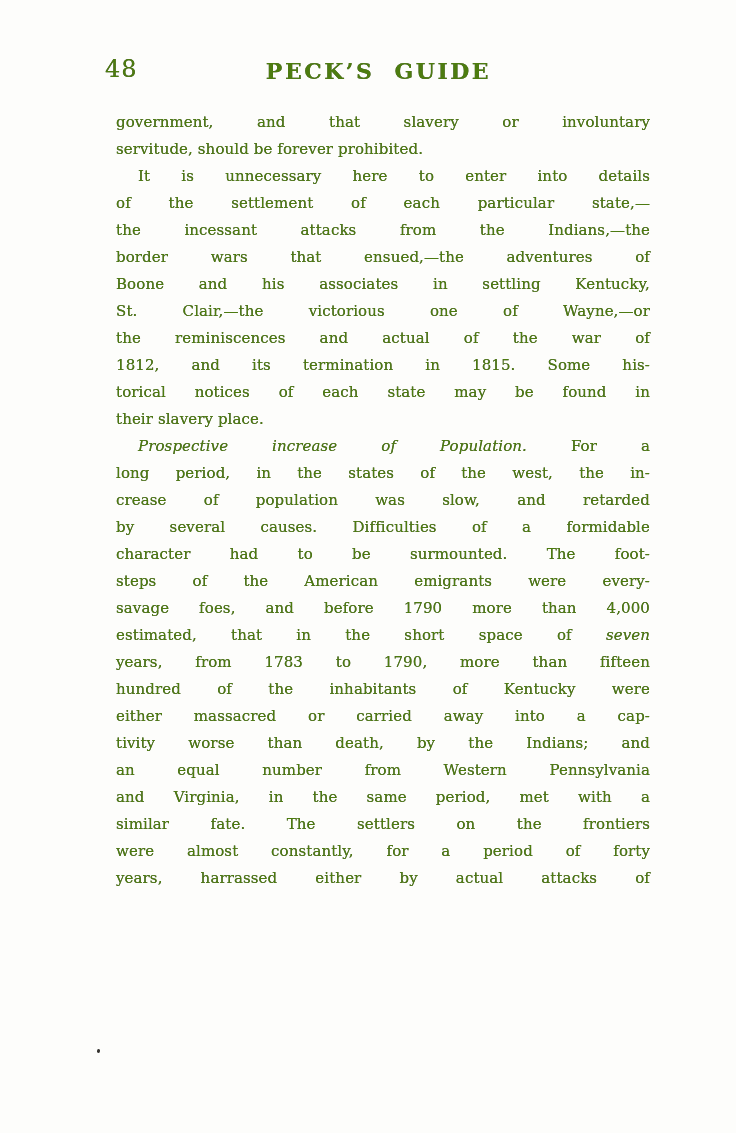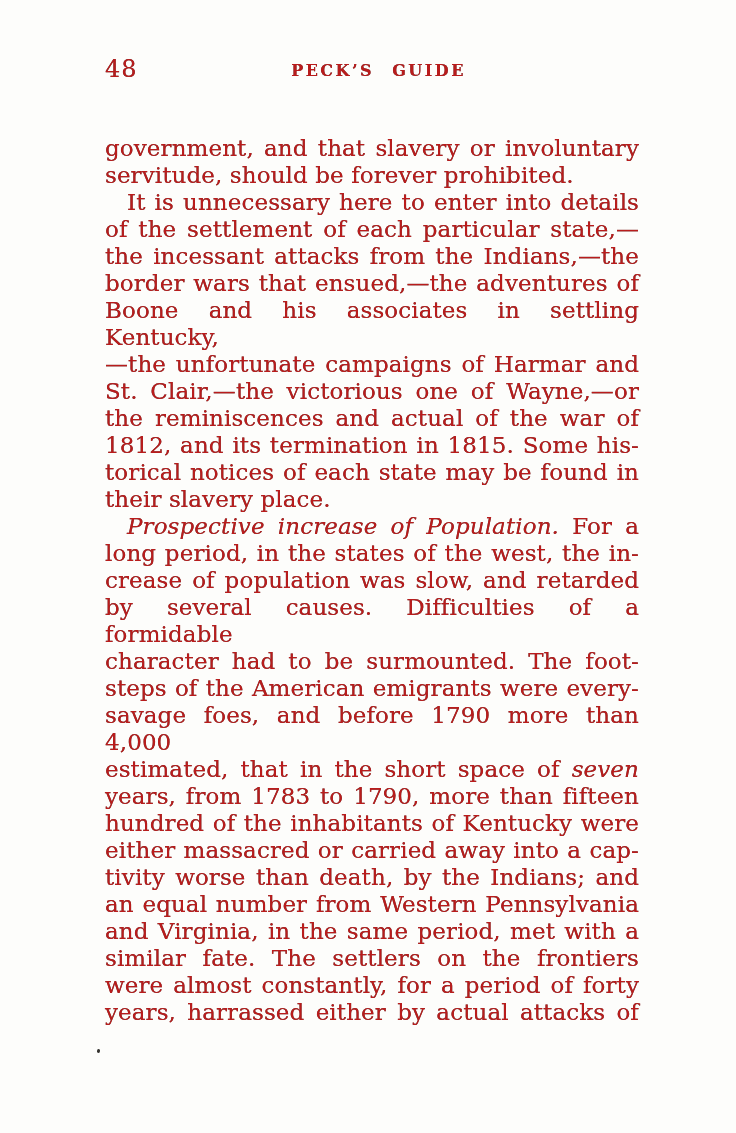--- a/index.html
+++ b/index.html
@@ -6,21 +6,21 @@
     margin: 0;
     padding: 0;
     background: #fdfdfb;
   }
   .page {
     position: relative;
     width: 736px;
     height: 1133px;
     background: #fdfdfb;
     font-family: "DejaVu Serif", "Liberation Serif", serif;
-    color: #b91c1c;
+    color: #4d7c0f;
     overflow: hidden;
   }
   .running-head {
     position: absolute;
     top: 56px;
     left: 105px;
     width: 534px;
     height: 28px;
   }
   .page-number {
@@ -31,37 +31,36 @@
     line-height: 26px;
     letter-spacing: 1px;
     text-shadow: 0 0 0.6px rgba(20,20,18,0.75);
   }
   .running-title {
     position: absolute;
     left: 13px;
     right: 0;
     top: 5px;
     text-align: center;
-    font-size: 16px;
+    font-size: 22px;
     line-height: 20px;
     font-weight: bold;
     letter-spacing: 2.5px;
     word-spacing: 10px;
     text-shadow: 0 0 0.5px rgba(20,20,18,0.7);
   }
   .text-block {
     position: absolute;
-    left: 105px;
+    left: 116px;
     top: 109px;
     width: 534px;
-    font-size: 23px;
+    font-size: 15px;
     line-height: 27px;
     letter-spacing: 0.1px;
     text-shadow: 0 0 0.55px rgba(23,22,20,0.72);
-    margin-top: 26px;
   }
   .line {
     text-align: justify;
     white-space: nowrap; 
   }
   .line.just {
     white-space: normal;
     text-align-last: justify;
   }
   .line.indent {
@@ -91,21 +90,20 @@
   </div>
 
   <div class="text-block">
       <div class="line just"><span>government, and that slavery or involuntary</span></div>
       <div class="line"><span>servitude, should be forever prohibited.</span></div>
       <div class="line just indent"><span>It is unnecessary here to enter into details</span></div>
       <div class="line just"><span>of the settlement of each particular state,—</span></div>
       <div class="line just"><span>the incessant attacks from the Indians,—the</span></div>
       <div class="line just"><span>border wars that ensued,—the adventures of</span></div>
       <div class="line just"><span>Boone and his associates in settling Kentucky,</span></div>
-      <div class="line just"><span>—the unfortunate campaigns of Harmar and</span></div>
       <div class="line just"><span>St. Clair,—the victorious one of Wayne,—or</span></div>
       <div class="line just"><span>the reminiscences and actual of the war of</span></div>
       <div class="line just"><span>1812, and its termination in 1815.  Some his-</span></div>
       <div class="line just"><span>torical notices of each state may be found in</span></div>
       <div class="line"><span>their slavery place.</span></div>
       <div class="line just indent"><span class="it">Prospective increase of Population.</span><span> For a</span></div>
       <div class="line just"><span>long period, in the states of the west, the in-</span></div>
       <div class="line just"><span>crease of population was slow, and retarded</span></div>
       <div class="line just"><span>by several causes.  Difficulties of a formidable</span></div>
       <div class="line just"><span>character had to be surmounted.  The foot-</span></div>

